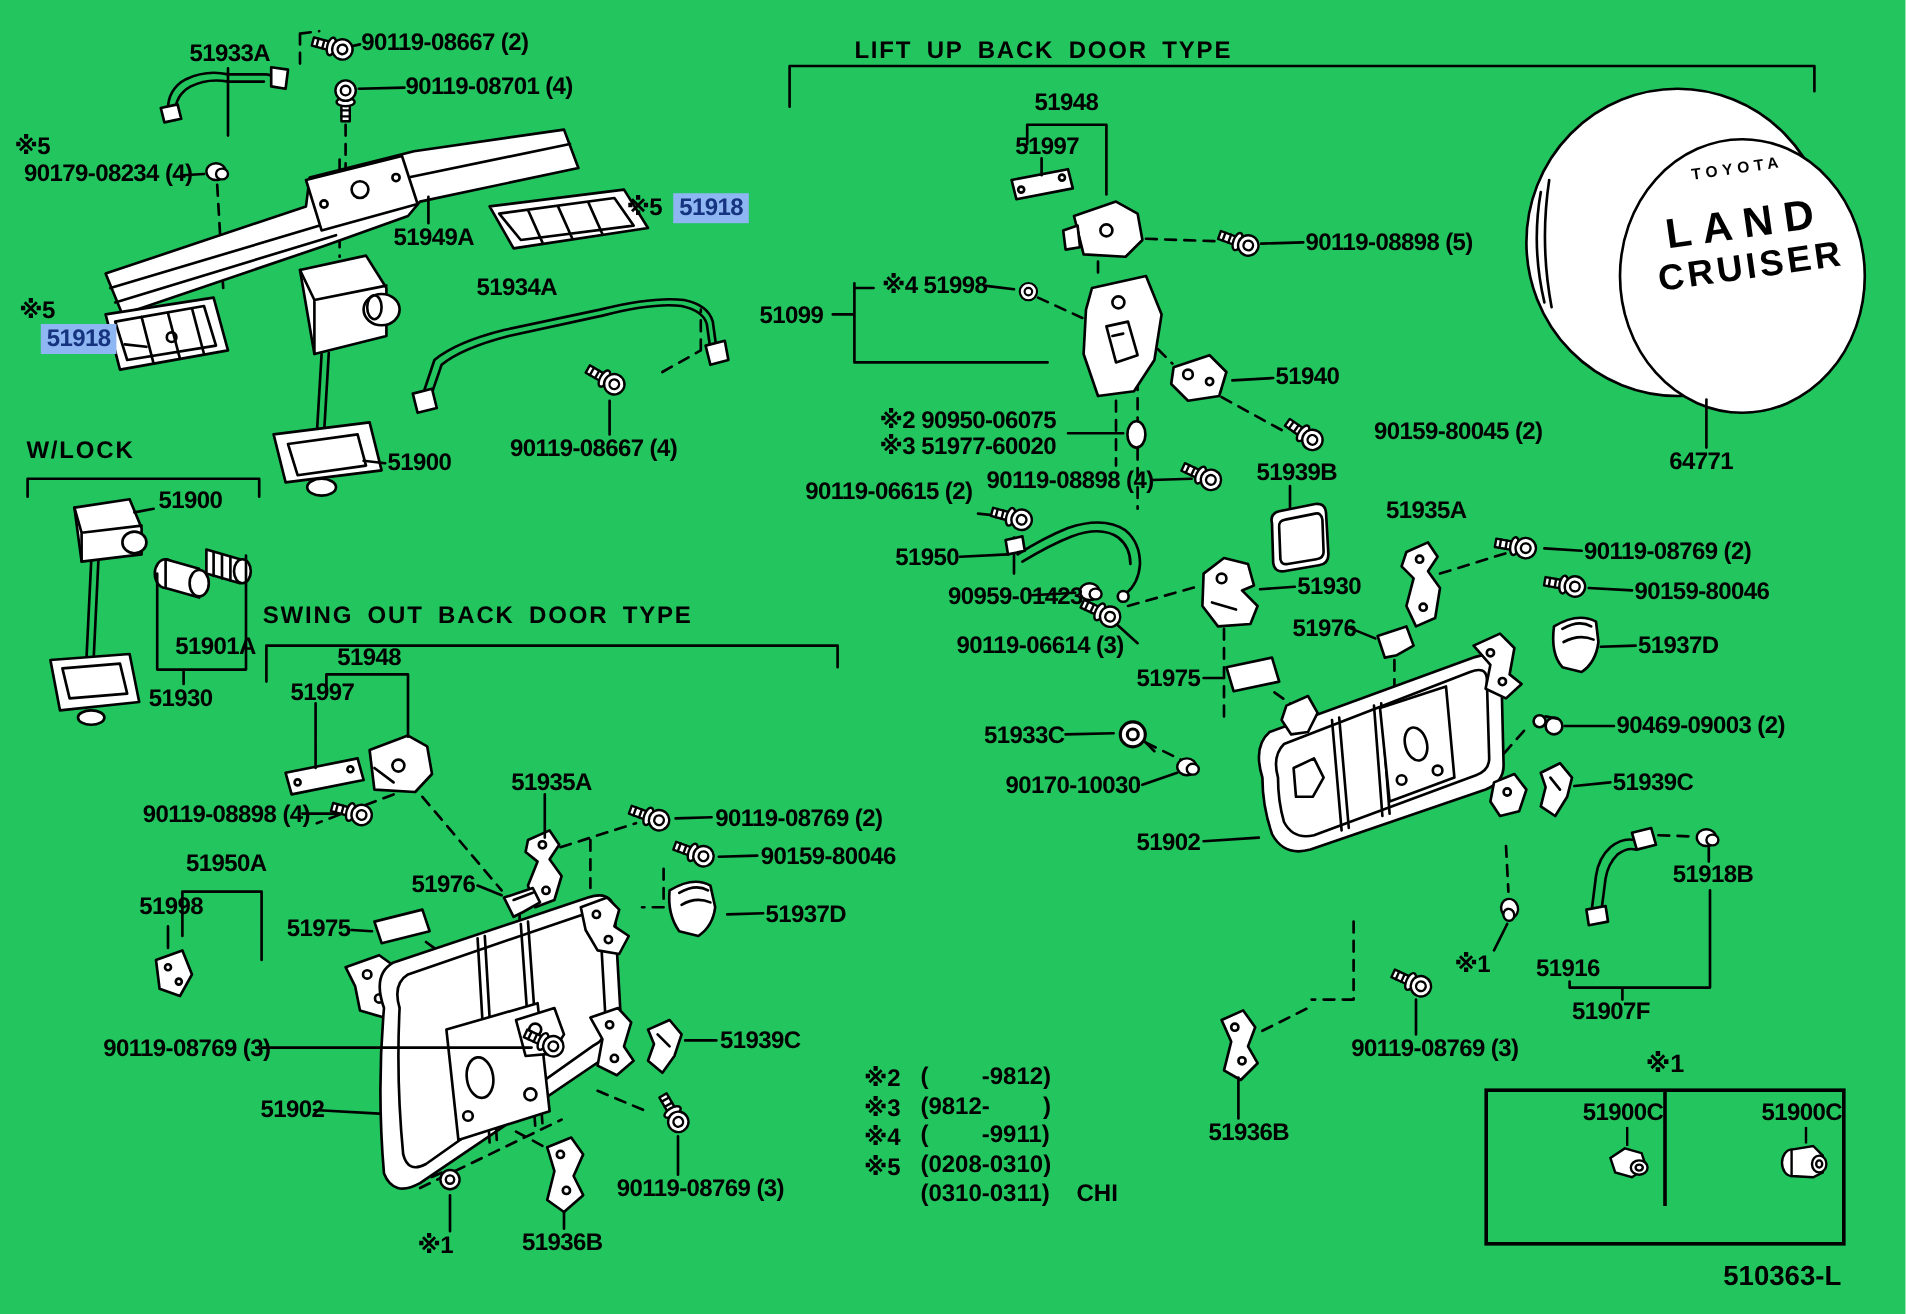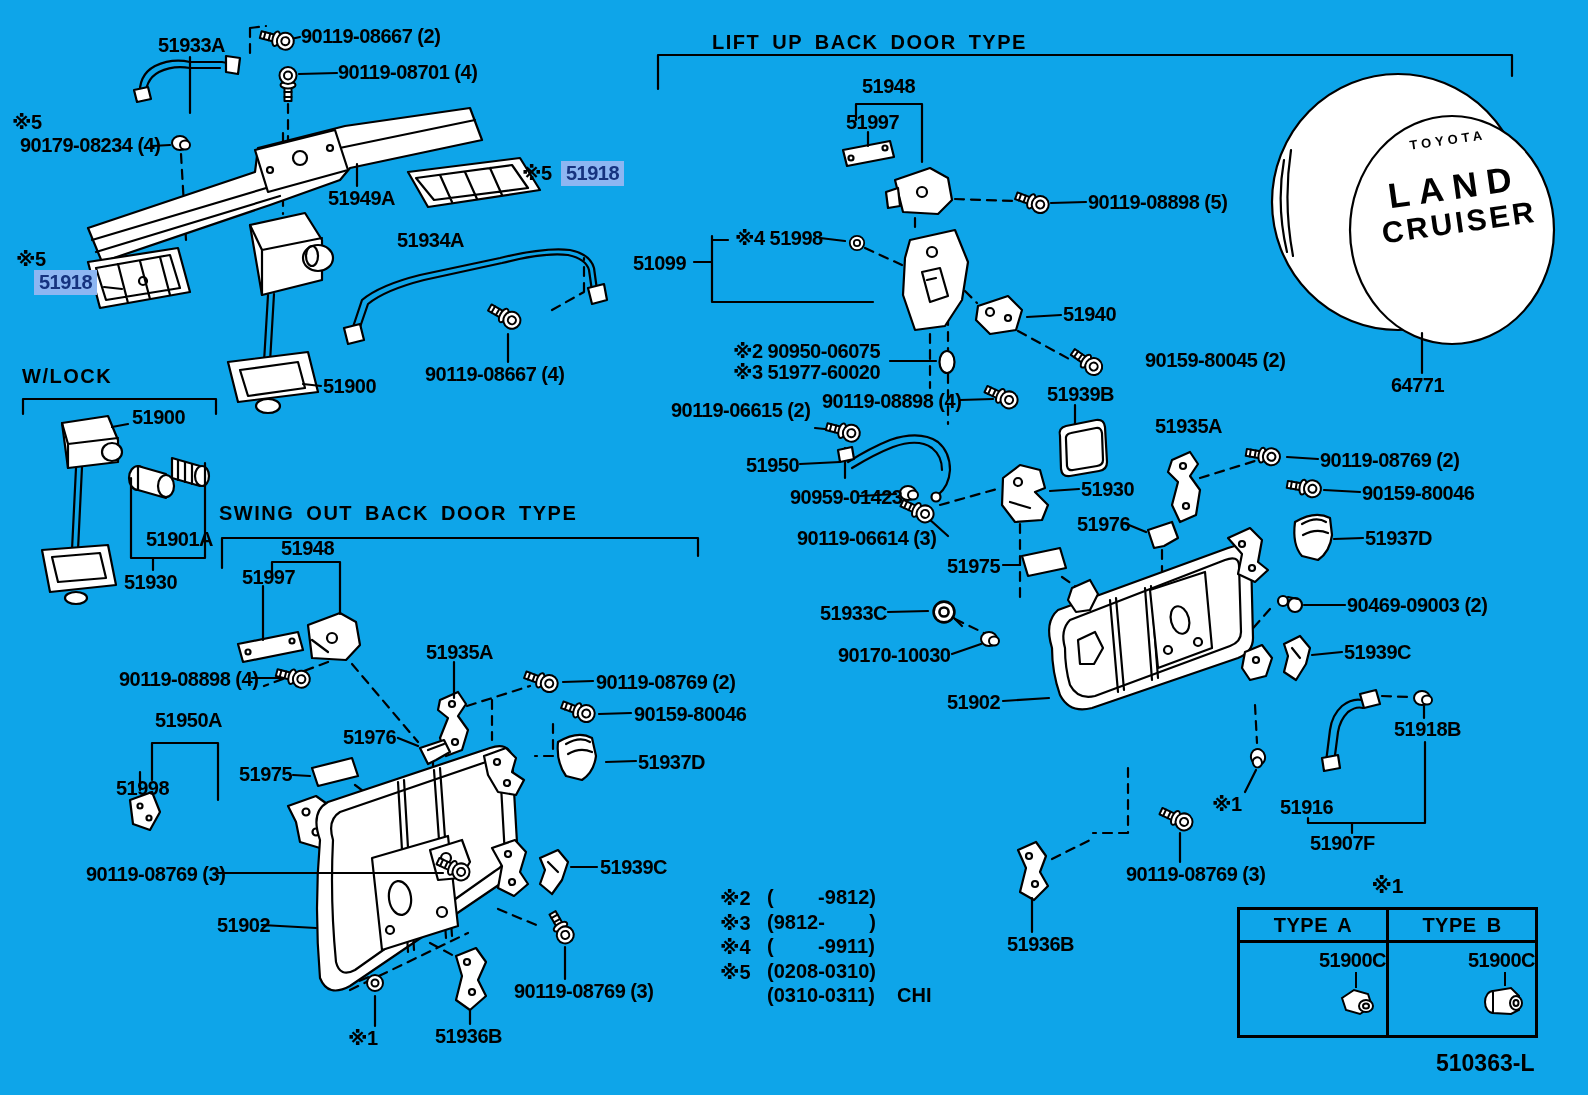--- a/index.html
+++ b/index.html
@@ -1,16 +1,16 @@
 <!DOCTYPE html>
 <html><head>
 <meta charset="utf-8">
 <style>
   html,body{margin:0;padding:0;background:#fff;}
-  #stage{position:relative;width:1588px;height:1095px;background:#0ea5e9;overflow:hidden;
+  #stage{position:relative;width:1588px;height:1095px;background:#22c55e;overflow:hidden;
          font-family:"Liberation Sans","DejaVu Sans",sans-serif;}
   #art{position:absolute;left:0;top:0;}
   .lbl{position:absolute;font-weight:bold;font-size:20px;line-height:1.0;color:#000;
        letter-spacing:-0.5px;white-space:pre;}
   .hdr{letter-spacing:1.5px;word-spacing:5px;}
   .hl{padding:2px 5px 3px 5px;}
   .lg-row{position:absolute;font-weight:bold;font-size:20px;color:#000;white-space:pre;}
   .lg-mark{position:absolute;left:0;top:0;}
   .lg-range{position:absolute;left:47px;top:0;}
   #type-table{position:absolute;left:1237px;top:907px;width:301px;height:131px;
@@ -366,21 +366,21 @@
       <div class="lbl" style="left: 146px; top: 529px;">51901A</div>
       <div class="lbl" style="left: 124px; top: 572px;">51930</div>
       <div class="lbl hdr" style="left: 219px; top: 503px;">SWING OUT BACK DOOR TYPE</div>
       <div class="lbl" style="left: 281px; top: 538px;">51948</div>
       <div class="lbl" style="left: 242px; top: 567px;">51997</div>
       <div class="lbl" style="left: 426px; top: 642px;">51935A</div>
       <div class="lbl" style="left: 119px; top: 669px;">90119-08898 (4)</div>
       <div class="lbl" style="left: 596px; top: 672px;">90119-08769 (2)</div>
       <div class="lbl" style="left: 634px; top: 704px;">90159-80046</div>
       <div class="lbl" style="left: 155px; top: 710px;">51950A</div>
-      <div class="lbl" style="left: 116px; top: 778px;">51998</div>
+      <div class="lbl" style="left: 116px; top: 746px;">51998</div>
       <div class="lbl" style="left: 343px; top: 727px;">51976</div>
       <div class="lbl" style="left: 239px; top: 764px;">51975</div>
       <div class="lbl" style="left: 638px; top: 752px;">51937D</div>
       <div class="lbl" style="left: 86px; top: 864px;">90119-08769 (3)</div>
       <div class="lbl" style="left: 217px; top: 915px;">51902</div>
       <div class="lbl" style="left: 600px; top: 857px;">51939C</div>
       <div class="lbl" style="left: 348px; top: 1028px;">※1</div>
       <div class="lbl" style="left: 435px; top: 1026px;">51936B</div>
       <div class="lbl" style="left: 514px; top: 981px;">90119-08769 (3)</div>
       <div class="lbl hdr" style="left: 712px; top: 32px;">LIFT UP BACK DOOR TYPE</div>
@@ -429,24 +429,20 @@
     </div>
 
   <div id="tire-text">
     <div id="tire-brand">TOYOTA</div>
     <div id="tire-l1">LAND</div>
     <div id="tire-l2">CRUISER</div>
   </div>
 
   <div id="tbl-mark">※1</div>
   <div id="type-table">
-    <div class="hd">
-      <div class="cell">TYPE A</div>
-      <div class="cell rt">TYPE B</div>
-    </div>
     <div class="bd">
       <div class="cell">
         <div class="pn">51900C</div>
         <svg width="60" height="52" viewBox="0 0 60 52" fill="none" stroke="#000" stroke-width="2">
           <line x1="30" y1="0" x2="30" y2="16"></line>
           <path fill="#fff" d="M16,26 L28,18 L42,22 L46,34 L34,42 L20,38 Z"></path>
           <ellipse cx="40" cy="34" rx="7" ry="6" fill="#fff"></ellipse>
           <ellipse cx="40" cy="34" rx="3" ry="2.5"></ellipse>
         </svg>
       </div>

